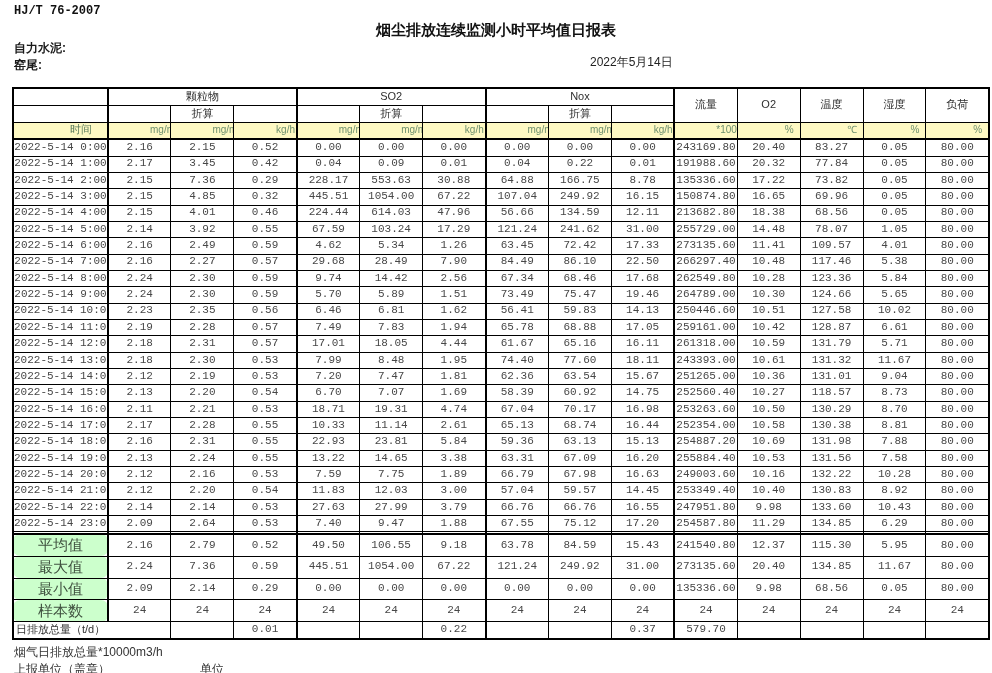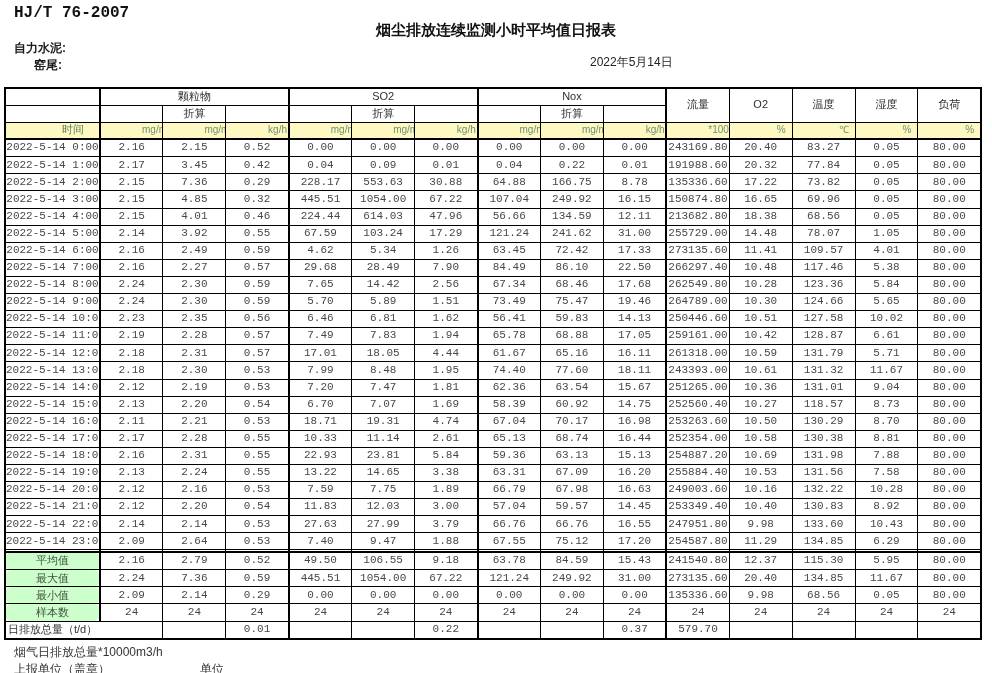--- a/index.html
+++ b/index.html
@@ -1,42 +1,42 @@
 <!DOCTYPE html>
 <html><head>
 <meta charset="utf-8">
 <style>
   html,body { margin:0; padding:0; }
   body {
     width:992px; height:673px; background:#ffffff; position:relative;
     font-family:"Liberation Sans", sans-serif; color:#1a1a1a; overflow:hidden;
   }
-  .std-code { position:absolute; top:4px; left:14px; font-family:"Liberation Mono",monospace; font-weight:bold; font-size:16px; color:#111; }
+  .std-code { position:absolute; top:4px; left:14px; font-family:"Liberation Mono",monospace; font-weight:bold; font-size:12px; color:#111; }
   .title { position:absolute; top:21px; left:0; width:992px; text-align:center; font-weight:bold; font-size:15px; color:#111; }
   .company { position:absolute; top:40px; left:14px; font-weight:bold; font-size:12px; }
-  .site { position:absolute; top:57px; left:14px; font-weight:bold; font-size:12px;margin-left:20px; }
+  .site { position:absolute; top:57px; left:14px; font-weight:bold; font-size:12px; }
   .date { position:absolute; top:54px; left:590px; font-size:12px; color:#222; }
 
   table.report {
-    position:absolute; top:87px; left:4px; width:978px; height:553px;
+    position:absolute; top:87px; left:12px; width:978px; height:553px;
     border-collapse:collapse; table-layout:fixed; border:2px solid #000;
   }
   col.c-time { width:95px; }
   th, td {
     border:1px solid #000; padding:0; margin:0; text-align:center; vertical-align:middle;
     font-weight:normal; font-size:11px; line-height:1.05; color:#3d3d3d;
     overflow:hidden; white-space:nowrap;
   }
   thead tr { height:17px; }
   thead th { font-size:11px; color:#2f2f2f; }
   .num { font-family:"Liberation Mono", monospace; font-size:11px; color:#474747; }
   .time-cell { font-family:"Liberation Mono", monospace; font-size:11px; color:#474747; }
   tr.unit-row td { background:#fef9c3; color:#6e906e; font-size:10px; border-bottom-width:2px;padding-left:41px; }
   tr.unit-row td.time-head { font-size:11px; color:#5d7d5d; }
-  .sum-label { background:#ccffcc; color:#3f513f; font-size:11px;border-radius:7px; }
+  .sum-label { background:#ccffcc; color:#3f513f; font-size:15px;border-radius:7px; }
   .total-label { text-align:left; padding-left:2px; font-size:11px; color:#333; }
   .bR { border-right-width:2px; }
   tr.avg-row td { border-top-width:2px; }
   .footer-note { position:absolute; top:644px; left:14px; font-size:12px; color:#333; }
   .footer-line2 { position:absolute; top:661px; left:14px; font-size:12px; color:#333; }
   .footer-unit { position:absolute; top:661px; left:200px; font-size:12px; color:#333; }
 </style>
 </head>
 <body>
 
@@ -241,21 +241,21 @@
         <td class="num">10.48</td>
         <td class="num">117.46</td>
         <td class="num">5.38</td>
         <td class="num">80.00</td>
       </tr>
       <tr>
         <td class="time-cell bR">2022-5-14 8:00</td>
         <td class="num">2.24</td>
         <td class="num">2.30</td>
         <td class="num bR">0.59</td>
-        <td class="num">7.65</td>
+        <td class="num">9.74</td>
         <td class="num">14.42</td>
         <td class="num bR">2.56</td>
         <td class="num">67.34</td>
         <td class="num">68.46</td>
         <td class="num bR">17.68</td>
         <td class="num">262549.80</td>
         <td class="num">10.28</td>
         <td class="num">123.36</td>
         <td class="num">5.84</td>
         <td class="num">80.00</td>

